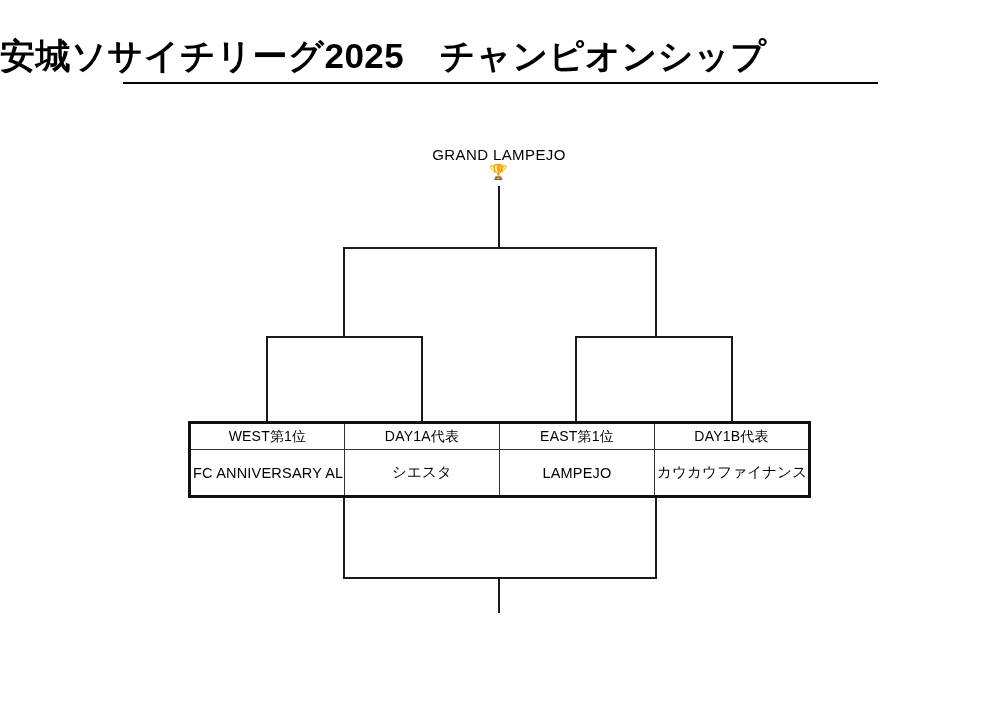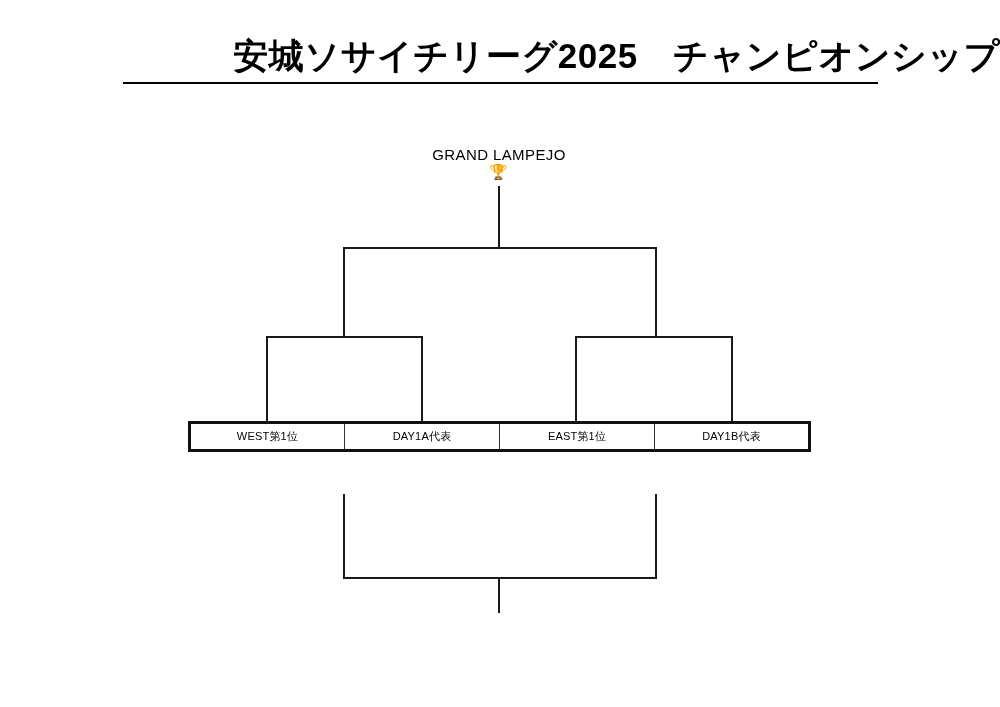--- a/index.html
+++ b/index.html
@@ -18,21 +18,21 @@
     background: #ffffff;
     overflow: hidden;
   }
 
   
   #title {
     position: absolute;
     left: 0;
     top: 34px;
     width: 1000px;
-    text-align: right;
+    text-align: left;
     font-size: 35px;
     font-weight: 700;
     letter-spacing: 0.5px;
     line-height: 1.25;
     white-space: pre;
   }
   #title-underline {
     position: absolute;
     left: 123px;
     top: 82px;
@@ -89,21 +89,21 @@
   #teams-table td {
     border: 1px solid #333333;
     text-align: center;
     vertical-align: middle;
     padding: 0 2px;
     white-space: nowrap;
     overflow: hidden;
   }
   #teams-table tr.header-row td {
     height: 25px;
-    font-size: 11px;
+    font-size: 14px;
     letter-spacing: 0.2px;
   }
   #teams-table tr.team-row td {
     height: 45px;
     font-size: 14.5px;
     letter-spacing: 0.2px;
   }
 </style>
 </head>
 <body>
@@ -142,16 +142,22 @@
         <col>
         <col>
     </colgroup>
     <tbody>
       <tr class="header-row">
         <td>WEST第1位</td>
         <td>DAY1A代表</td>
         <td>EAST第1位</td>
         <td>DAY1B代表</td>
       </tr>
+      <tr class="team-row">
+        <td>FC ANNIVERSARY AL</td>
+        <td>シエスタ</td>
+        <td>LAMPEJO</td>
+        <td>カウカウファイナンス</td>
+      </tr>
     </tbody>
   </table>
 
 </div>
 
 </body></html>

